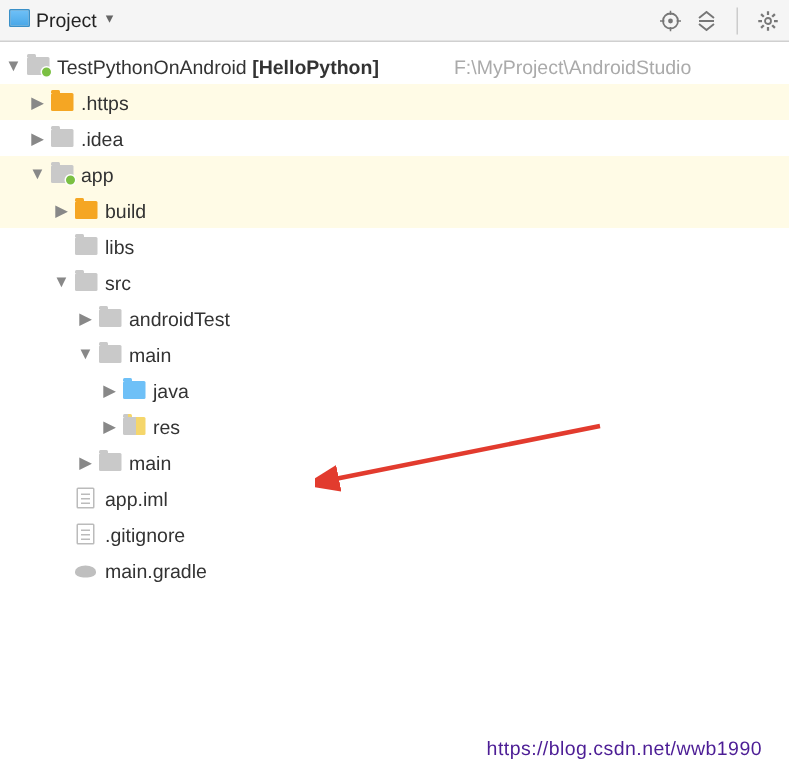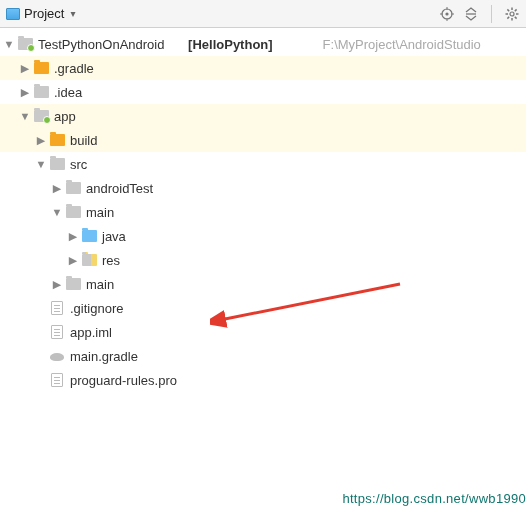--- a/index.html
+++ b/index.html
@@ -14,21 +14,21 @@
     position: relative;
   }
   .toolbar {
     height: 28px;
     border-bottom: 1px solid #d0d0d0;
     display: flex;
     align-items: center;
     padding: 0 6px;
     background: #f5f5f5;
   }
-  .toolbar-left { display: flex; align-items: center; gap: 4px; flex: 1; }
+  .toolbar-left { display: flex; gap: 4px; flex: 1; }
   .toolbar-right { display: flex; align-items: center; gap: 8px; }
   .proj-icon {
     width: 14px; height: 12px;
     background: linear-gradient(#6ec0f7,#4aa8e8);
     border: 1px solid #3a90c8;
     border-radius: 1px;
   }
   .proj-label { font-size: 13px; color: #222; }
   .dd-arrow { font-size: 10px; color: #666; margin-left: 2px; }
   .tb-icon { width: 16px; height: 16px; display: flex; align-items: center; justify-content: center; color: #666; cursor: pointer; font-size: 14px; }
@@ -110,41 +110,41 @@
   }
   .gradle-icon::before {
     content: "";
     position: absolute;
     width: 14px; height: 8px;
     background: #bfbfbf;
     border-radius: 50% 50% 40% 40%;
     top: 4px; left: 1px;
   }
   .label { color: #333; }
-  .label b { font-weight: bold; margin-left: 20px; }
+  .label b { font-weight: bold; }
   .path { color: #aaa; margin-left: 6px; overflow: hidden; padding-left: 44px; }
 
   .ind { display: inline-block; flex-shrink: 0; }
   .ind-0 { width: 2px; }
   .ind-1 { width: 18px; }
   .ind-2 { width: 34px; }
   .ind-3 { width: 50px; }
   .ind-4 { width: 66px; }
 
   .red-arrow {
     position: absolute;
     top: 280px;
     left: 210px;
     pointer-events: none;
   }
   .watermark {
     position: absolute;
-    right: 0;
+    right: 18px;
     bottom: 6px;
-    color: #0f766e;
+    color: #4c1d95;
     font-size: 13px;
     letter-spacing: 0.3px;
   }
 </style>
 </head>
 <body>
 
 <div class="toolbar">
   <div class="toolbar-left">
     <span class="proj-icon"></span>
@@ -201,21 +201,21 @@
     </span>
     <span class="path">F:\MyProject\AndroidStudio</span>
   </div>
 
   <div class="row highlight">
     <span class="ind ind-1"></span>
     <span class="arrow">▶</span>
     <span class="icon">
         <span class="folder orange"></span>
       </span>
-    <span class="label">.gradle</span>
+    <span class="label">.https</span>
   </div>
 
   <div class="row">
     <span class="ind ind-1"></span>
     <span class="arrow">▶</span>
     <span class="icon">
         <span class="folder grey"></span>
       </span>
     <span class="label">.idea</span>
   </div>
@@ -231,20 +231,28 @@
 
   <div class="row highlight">
     <span class="ind ind-2"></span>
     <span class="arrow">▶</span>
     <span class="icon">
         <span class="folder orange"></span>
       </span>
     <span class="label">build</span>
   </div>
 
+  <div class="row">
+    <span class="ind ind-2"></span>
+    <span class="arrow blank">▶</span>
+    <span class="icon">
+        <span class="folder grey"></span>
+      </span>
+    <span class="label">libs</span>
+  </div>
 
   <div class="row">
     <span class="ind ind-2"></span>
     <span class="arrow">▼</span>
     <span class="icon">
         <span class="folder grey"></span>
       </span>
     <span class="label">src</span>
   </div>
 
@@ -294,49 +302,41 @@
       </span>
     <span class="label">main</span>
   </div>
 
   <div class="row">
     <span class="ind ind-2"></span>
     <span class="arrow blank">▶</span>
     <span class="icon">
         <span class="file-icon lines"></span>
       </span>
+    <span class="label">app.iml</span>
+  </div>
+
+  <div class="row">
+    <span class="ind ind-2"></span>
+    <span class="arrow blank">▶</span>
+    <span class="icon">
+        <span class="file-icon lines"></span>
+      </span>
     <span class="label">.gitignore</span>
   </div>
 
   <div class="row">
     <span class="ind ind-2"></span>
     <span class="arrow blank">▶</span>
     <span class="icon">
-        <span class="file-icon lines"></span>
-      </span>
-    <span class="label">app.iml</span>
-  </div>
-
-  <div class="row">
-    <span class="ind ind-2"></span>
-    <span class="arrow blank">▶</span>
-    <span class="icon">
         <span class="gradle-icon"></span>
       </span>
     <span class="label">main.gradle</span>
   </div>
 
-  <div class="row">
-    <span class="ind ind-2"></span>
-    <span class="arrow blank">▶</span>
-    <span class="icon">
-        <span class="file-icon lines"></span>
-      </span>
-    <span class="label">proguard-rules.pro</span>
-  </div>
 
 </div>
 
 <svg class="red-arrow" width="200" height="60">
   <defs>
     <marker id="ah" markerWidth="10" markerHeight="10" refX="2" refY="3" orient="auto">
       <path d="M0,0 L0,6 L8,3 z" fill="#e23b2e"></path>
     </marker>
   </defs>
   <line x1="190" y1="4" x2="10" y2="40" stroke="#e23b2e" stroke-width="3" marker-end="url(#ah)"></line>

